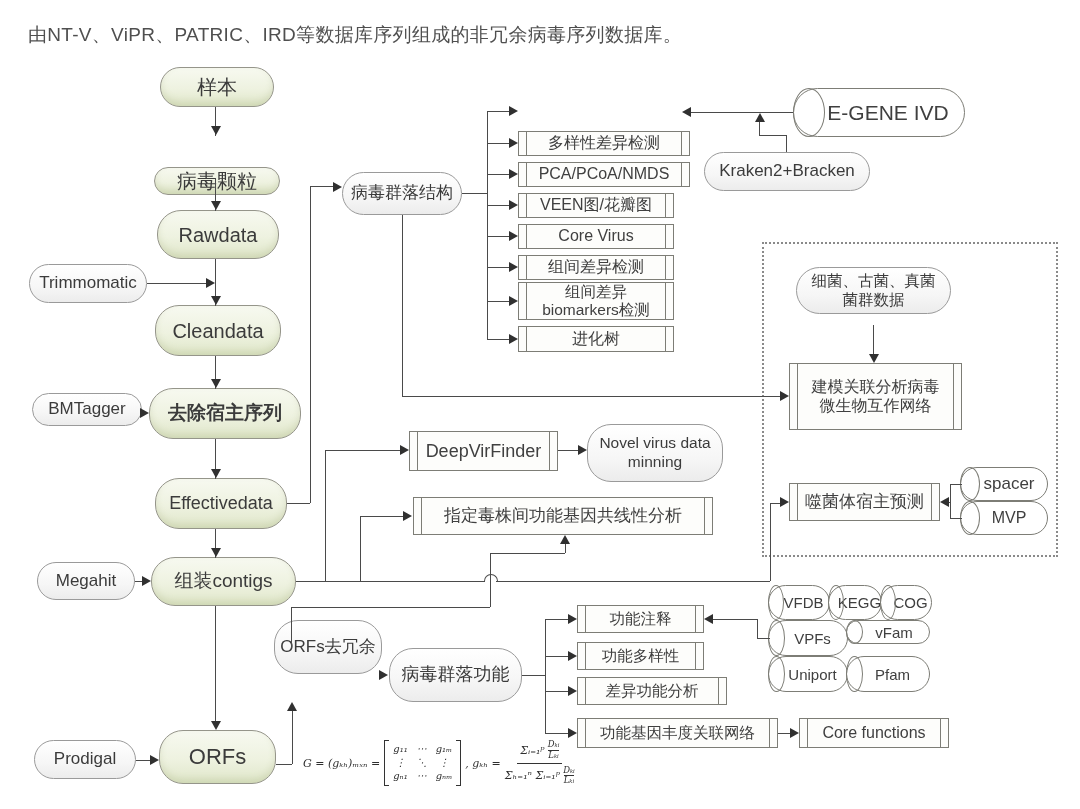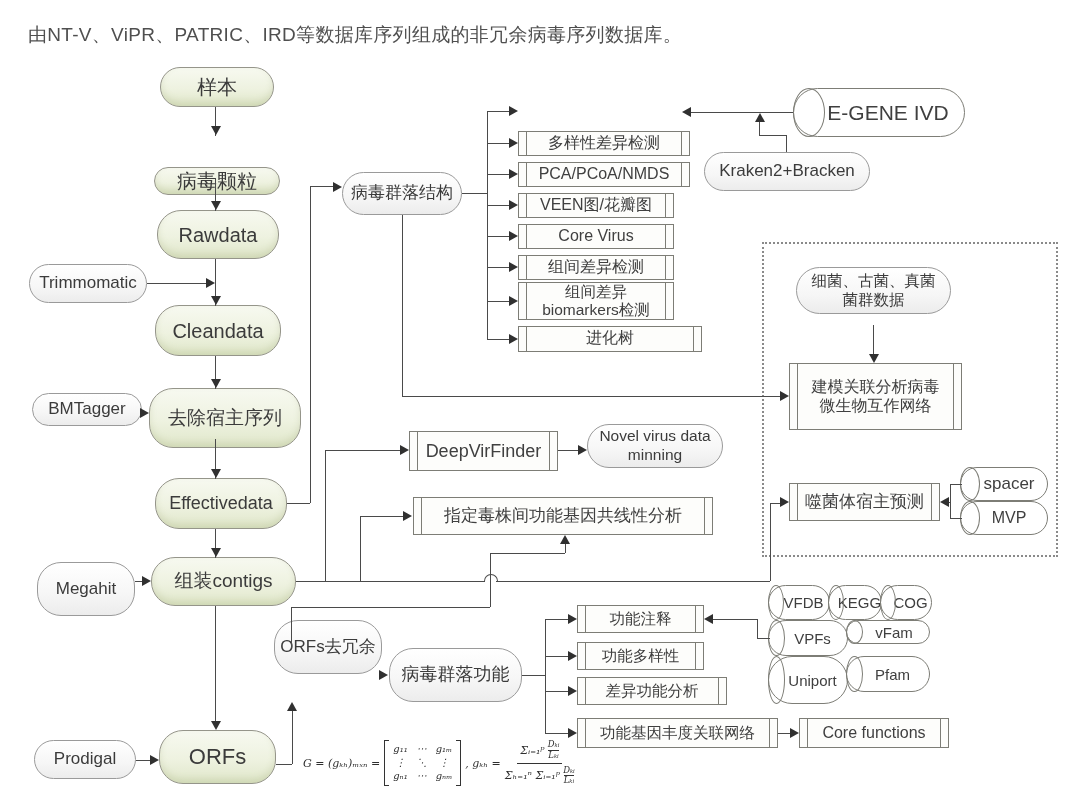--- a/index.html
+++ b/index.html
@@ -57,59 +57,59 @@
     </div>
   <div class="pill green" style="left:154px;top:135px;width:126px;height:28px;font-size:20px;margin-top:32px;">
       <span>病毒颗粒</span>
     </div>
   <div class="pill green" style="left:157px;top:210px;width:122px;height:49px;font-size:20px;">
       <span>Rawdata</span>
     </div>
   <div class="pill green" style="left:155px;top:305px;width:126px;height:51px;font-size:20px;">
       <span>Cleandata</span>
     </div>
-  <div class="pill green" style="left:149px;top:388px;width:152px;height:60px;font-size:19px;">
+  <div class="pill green" style="left:149px;top:388px;width:152px;height:51px;font-size:19px;font-weight:bold;">
       <span>去除宿主序列</span>
     </div>
   <div class="pill green" style="left:155px;top:478px;width:132px;height:51px;font-size:18px;">
       <span>Effectivedata</span>
     </div>
   <div class="pill green" style="left:151px;top:557px;width:145px;height:49px;font-size:19px;">
       <span>组装contigs</span>
     </div>
   <div class="pill green" style="left:159px;top:730px;width:117px;height:54px;font-size:22px;">
       <span>ORFs</span>
     </div>
 
   <div class="pill white" style="left:29px;top:264px;width:118px;height:39px;font-size:17px;">
       <span>Trimmomatic</span>
     </div>
   <div class="pill white" style="left:32px;top:393px;width:110px;height:33px;font-size:17px;text-align:right;">
       <span>BMTagger</span>
     </div>
-  <div class="pill white" style="left:37px;top:562px;width:98px;height:54px;font-size:17px;text-align:right;">
+  <div class="pill white" style="left:37px;top:562px;width:98px;height:38px;font-size:17px;text-align:right;">
       <span>Megahit</span>
     </div>
   <div class="pill white" style="left:34px;top:740px;width:102px;height:39px;font-size:17px;">
       <span>Prodigal</span>
     </div>
   <div class="pill white" style="left:704px;top:152px;width:166px;height:39px;font-size:17px;">
       <span>Kraken2+Bracken</span>
     </div>
 
   <div class="pill white" style="left:342px;top:172px;width:120px;height:43px;font-size:17px;">
       <span>病毒群落结构</span>
     </div>
   <div class="pill white" style="left:274px;top:620px;width:108px;height:54px;font-size:17px;">
       <span>ORFs去冗余</span>
     </div>
   <div class="pill white" style="left:389px;top:648px;width:133px;height:54px;font-size:18px;">
       <span>病毒群落功能</span>
     </div>
-  <div class="pill white pre" style="left:587px;top:424px;width:136px;height:44px;font-size:15.5px;"><span class="pre">Novel virus data
+  <div class="pill white pre" style="left:587px;top:424px;width:136px;height:58px;font-size:15.5px;"><span class="pre">Novel virus data
 minning</span></div>
   <div class="pill white pre" style="left:796px;top:267px;width:155px;height:47px;font-size:15.5px;"><span class="pre">细菌、古菌、真菌
 菌群数据</span></div>
 
   <div class="sbox" style="left:518px;top:131px;width:172px;height:25px;font-size:16px;">
       <span>多样性差异检测</span>
     </div>
   <div class="sbox" style="left:518px;top:162px;width:172px;height:25px;font-size:16px;justify-content:center;">
       <span>PCA/PCoA/NMDS</span>
     </div>
@@ -119,21 +119,21 @@
   <div class="sbox" style="left:518px;top:224px;width:156px;height:25px;font-size:16px;">
       <span>Core Virus</span>
     </div>
   <div class="sbox" style="left:518px;top:255px;width:156px;height:25px;font-size:16px;">
       <span>组间差异检测</span>
     </div>
   <div class="sbox" style="left:518px;top:282px;width:156px;height:38px;font-size:15.5px;">
       <span class="pre">组间差异
 biomarkers检测</span>
     </div>
-  <div class="sbox" style="left:518px;top:326px;width:184px;height:26px;font-size:16px;font-family:Liberation Mono, monospace;">
+  <div class="sbox" style="left:518px;top:326px;width:156px;height:26px;font-size:16px;">
       <span>进化树</span>
     </div>
 
   <div class="sbox" style="left:409px;top:431px;width:149px;height:40px;font-size:18px;">
       <span>DeepVirFinder</span>
     </div>
   <div class="sbox" style="left:413px;top:497px;width:300px;height:38px;font-size:17px;">
       <span>指定毒株间功能基因共线性分析</span>
     </div>
   <div class="sbox" style="left:789px;top:363px;width:173px;height:67px;font-size:16px;">
@@ -176,21 +176,21 @@
     </div>
   <div class="cyl" style="left:880px;top:585px;width:52px;height:35px;font-size:15px;--ew:14px;padding-left:9px;">
       <span>COG</span>
     </div>
   <div class="cyl" style="left:768px;top:620px;width:80px;height:36px;font-size:15px;--ew:15px;padding-left:9px;">
       <span>VPFs</span>
     </div>
   <div class="cyl" style="left:846px;top:620px;width:84px;height:24px;font-size:15px;--ew:15px;padding-left:12px;">
       <span>vFam</span>
     </div>
-  <div class="cyl" style="left:768px;top:656px;width:80px;height:48px;font-size:15px;--ew:15px;padding-left:9px;">
+  <div class="cyl" style="left:768px;top:656px;width:80px;height:36px;font-size:15px;--ew:15px;padding-left:9px;">
       <span>Uniport</span>
     </div>
   <div class="cyl" style="left:846px;top:656px;width:84px;height:36px;font-size:15px;--ew:15px;padding-left:9px;">
       <span>Pfam</span>
     </div>
 
   <div class="formula">
     <span>G = (gₖₕ)ₘₓₙ =</span>
     <span class="brk l"></span>
     <span class="mat">

